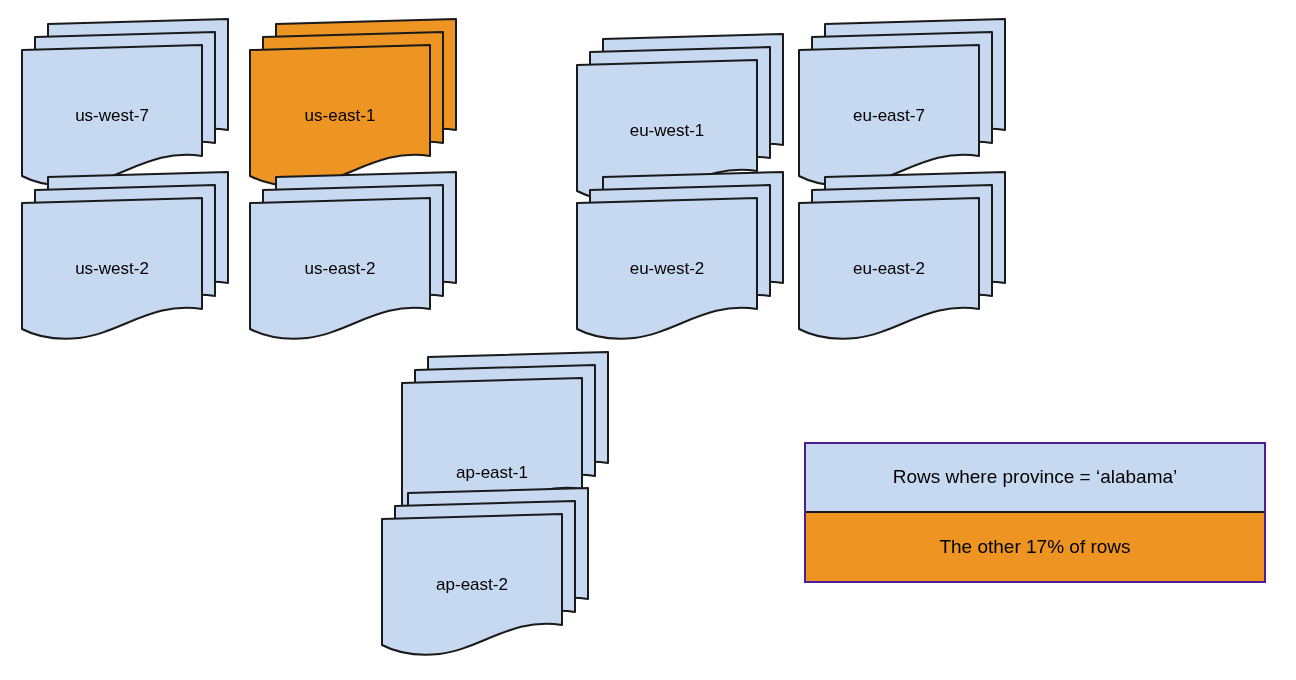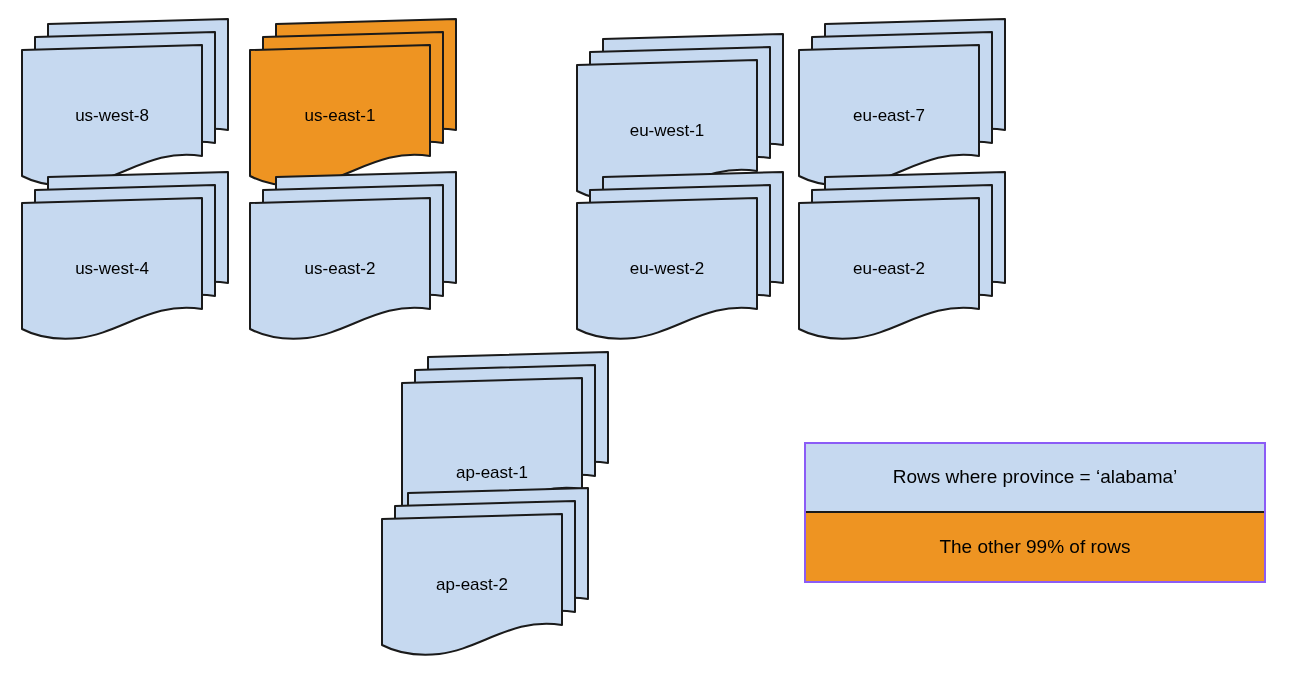--- a/index.html
+++ b/index.html
@@ -43,21 +43,21 @@
     font-size: 17px;
     color: #000000;
     white-space: nowrap;
     pointer-events: none;
   }
 
   
   .legend {
     position: absolute;
     box-sizing: border-box;
-    border: 2px solid #8b5cf6;
+    border: 2px solid #4c1d95;
   }
   .legend-row {
     box-sizing: border-box;
     display: flex;
     align-items: center;
     justify-content: center;
     font-family: "Liberation Sans", sans-serif;
     font-size: 19px;
     color: #000000;
     white-space: nowrap;
@@ -75,21 +75,21 @@
         <g transform="translate(27,1)">
           <path d="M 1 6 L 181 1 L 181 112 C 131.04 104, 100.10000000000001 136, 58.24 141 C 38.22 143, 18.2 141, 1 132 Z" fill="#c6d9f0" stroke="#1a1a1a" stroke-width="2" stroke-linejoin="round"></path>
         </g>
         <g transform="translate(14,14)">
           <path d="M 1 6 L 181 1 L 181 112 C 131.04 104, 100.10000000000001 136, 58.24 141 C 38.22 143, 18.2 141, 1 132 Z" fill="#c6d9f0" stroke="#1a1a1a" stroke-width="2" stroke-linejoin="round"></path>
         </g>
         <g transform="translate(1,27)">
           <path d="M 1 6 L 181 1 L 181 112 C 131.04 104, 100.10000000000001 136, 58.24 141 C 38.22 143, 18.2 141, 1 132 Z" fill="#c6d9f0" stroke="#1a1a1a" stroke-width="2" stroke-linejoin="round"></path>
         </g>
       </svg>
-      <div class="doc-label" style="top: 89px; width: 184px;">us-west-8</div>
+      <div class="doc-label" style="top: 89px; width: 184px;">us-west-7</div>
     </div>
     <div class="doc-stack" style="left: 248px; top: 17px; width: 212px; height: 170px;">
       <svg width="212" height="170" viewBox="0 0 212 170">
         <g transform="translate(27,1)">
           <path d="M 1 6 L 181 1 L 181 112 C 131.04 104, 100.10000000000001 136, 58.24 141 C 38.22 143, 18.2 141, 1 132 Z" fill="#ee9422" stroke="#1a1a1a" stroke-width="2" stroke-linejoin="round"></path>
         </g>
         <g transform="translate(14,14)">
           <path d="M 1 6 L 181 1 L 181 112 C 131.04 104, 100.10000000000001 136, 58.24 141 C 38.22 143, 18.2 141, 1 132 Z" fill="#ee9422" stroke="#1a1a1a" stroke-width="2" stroke-linejoin="round"></path>
         </g>
         <g transform="translate(1,27)">
@@ -131,21 +131,21 @@
         <g transform="translate(27,1)">
           <path d="M 1 6 L 181 1 L 181 112 C 131.04 104, 100.10000000000001 136, 58.24 141 C 38.22 143, 18.2 141, 1 132 Z" fill="#c6d9f0" stroke="#1a1a1a" stroke-width="2" stroke-linejoin="round"></path>
         </g>
         <g transform="translate(14,14)">
           <path d="M 1 6 L 181 1 L 181 112 C 131.04 104, 100.10000000000001 136, 58.24 141 C 38.22 143, 18.2 141, 1 132 Z" fill="#c6d9f0" stroke="#1a1a1a" stroke-width="2" stroke-linejoin="round"></path>
         </g>
         <g transform="translate(1,27)">
           <path d="M 1 6 L 181 1 L 181 112 C 131.04 104, 100.10000000000001 136, 58.24 141 C 38.22 143, 18.2 141, 1 132 Z" fill="#c6d9f0" stroke="#1a1a1a" stroke-width="2" stroke-linejoin="round"></path>
         </g>
       </svg>
-      <div class="doc-label" style="top: 89px; width: 184px;">us-west-4</div>
+      <div class="doc-label" style="top: 89px; width: 184px;">us-west-2</div>
     </div>
     <div class="doc-stack" style="left: 248px; top: 170px; width: 212px; height: 170px;">
       <svg width="212" height="170" viewBox="0 0 212 170">
         <g transform="translate(27,1)">
           <path d="M 1 6 L 181 1 L 181 112 C 131.04 104, 100.10000000000001 136, 58.24 141 C 38.22 143, 18.2 141, 1 132 Z" fill="#c6d9f0" stroke="#1a1a1a" stroke-width="2" stroke-linejoin="round"></path>
         </g>
         <g transform="translate(14,14)">
           <path d="M 1 6 L 181 1 L 181 112 C 131.04 104, 100.10000000000001 136, 58.24 141 C 38.22 143, 18.2 141, 1 132 Z" fill="#c6d9f0" stroke="#1a1a1a" stroke-width="2" stroke-linejoin="round"></path>
         </g>
         <g transform="translate(1,27)">
@@ -208,16 +208,16 @@
           <path d="M 1 6 L 181 1 L 181 112 C 131.04 104, 100.10000000000001 136, 58.24 141 C 38.22 143, 18.2 141, 1 132 Z" fill="#c6d9f0" stroke="#1a1a1a" stroke-width="2" stroke-linejoin="round"></path>
         </g>
       </svg>
       <div class="doc-label" style="top: 89px; width: 184px;">ap-east-2</div>
     </div>
     <div class="legend" style="left: 804px; top: 442px; width: 462px; height: 141px;">
       <div class="legend-row top" style="background: rgb(198, 217, 240); height: 50%;">
         <span>Rows where province = ‘alabama’</span>
       </div>
       <div class="legend-row" style="background: rgb(238, 148, 34); height: 50%;">
-        <span>The other 99% of rows</span>
+        <span>The other 17% of rows</span>
       </div>
     </div>
   </div>
 
 </body></html>

